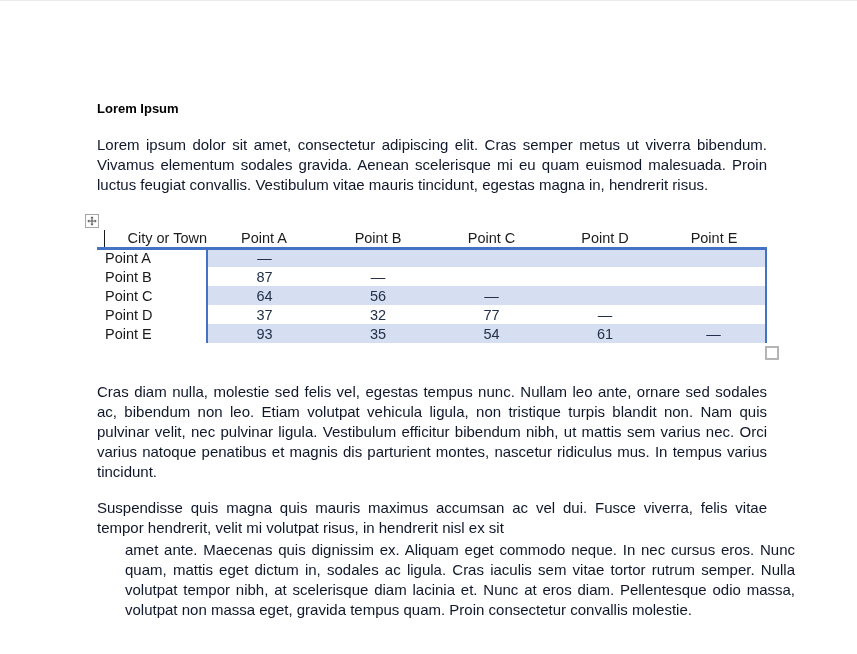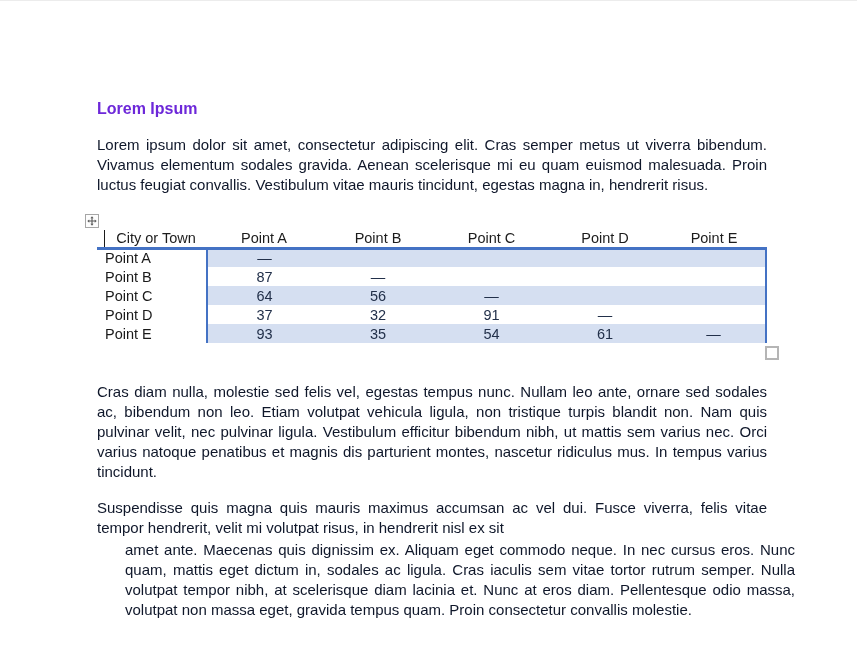--- a/index.html
+++ b/index.html
@@ -11,21 +11,21 @@
   body{font-family:"Liberation Sans","DejaVu Sans",sans-serif;color:#111;}
   .page{
     position:relative;
     width:857px;height:654px;
     background:#fff;
     border-top:1px solid #ececec;
     overflow:hidden;
   }
   .doc-heading{
     position:absolute;left:97px;top:98px;width:670px;
-    font-size:16px;font-weight:bold;color:#6d28d9;
+    font-size:13px;font-weight:bold;color:#000000;
     line-height:20px;
   }
   .para{
     position:absolute;left:97px;width:670px;
     font-size:15px;line-height:20px;
     text-align:justify;color:#0f172a;
   }
   .para-1{top:134px;}
   .para-2{top:381px;}
   .para-3{top:497px;}
@@ -42,21 +42,21 @@
   .doc-table col.c2{width:114px;}
   .doc-table col.c3{width:113px;}
   .doc-table col.c4{width:114px;}
   .doc-table col.c5{width:104px;}
   .doc-table th{
     height:19px;font-weight:normal;text-align:center;
     border-bottom:3px solid var(--accent-border);
     padding:0;vertical-align:middle;white-space:nowrap;
     color:#1c1c1c;
   }
-  .doc-table th.label-col{text-align:center;padding-left:8px;}
+  .doc-table th.label-col{text-align:right;padding-left:8px;}
   .doc-table td{
     height:19px;text-align:center;vertical-align:middle;
     padding:0;white-space:nowrap;
   }
   .doc-table td.label-col{text-align:left;padding-left:8px;background:#fff;color:#1a1a1a;}
   .doc-table tr.banded td.data-cell{background:var(--band-fill);}
   .doc-table td.data-cell{color:#22304a;}
   .doc-table td.first-data{border-left:2px solid var(--accent-border);}
   .doc-table td.last-data{border-right:2px solid var(--accent-border);}
 
@@ -142,21 +142,21 @@
         <td class="data-cell first-data">64</td>
         <td class="data-cell">56</td>
         <td class="data-cell">—</td>
         <td class="data-cell"></td>
         <td class="data-cell last-data"></td>
       </tr>
       <tr>
         <td class="label-col">Point D</td>
         <td class="data-cell first-data">37</td>
         <td class="data-cell">32</td>
-        <td class="data-cell">91</td>
+        <td class="data-cell">77</td>
         <td class="data-cell">—</td>
         <td class="data-cell last-data"></td>
       </tr>
       <tr class="banded">
         <td class="label-col">Point E</td>
         <td class="data-cell first-data">93</td>
         <td class="data-cell">35</td>
         <td class="data-cell">54</td>
         <td class="data-cell">61</td>
         <td class="data-cell last-data">—</td>

